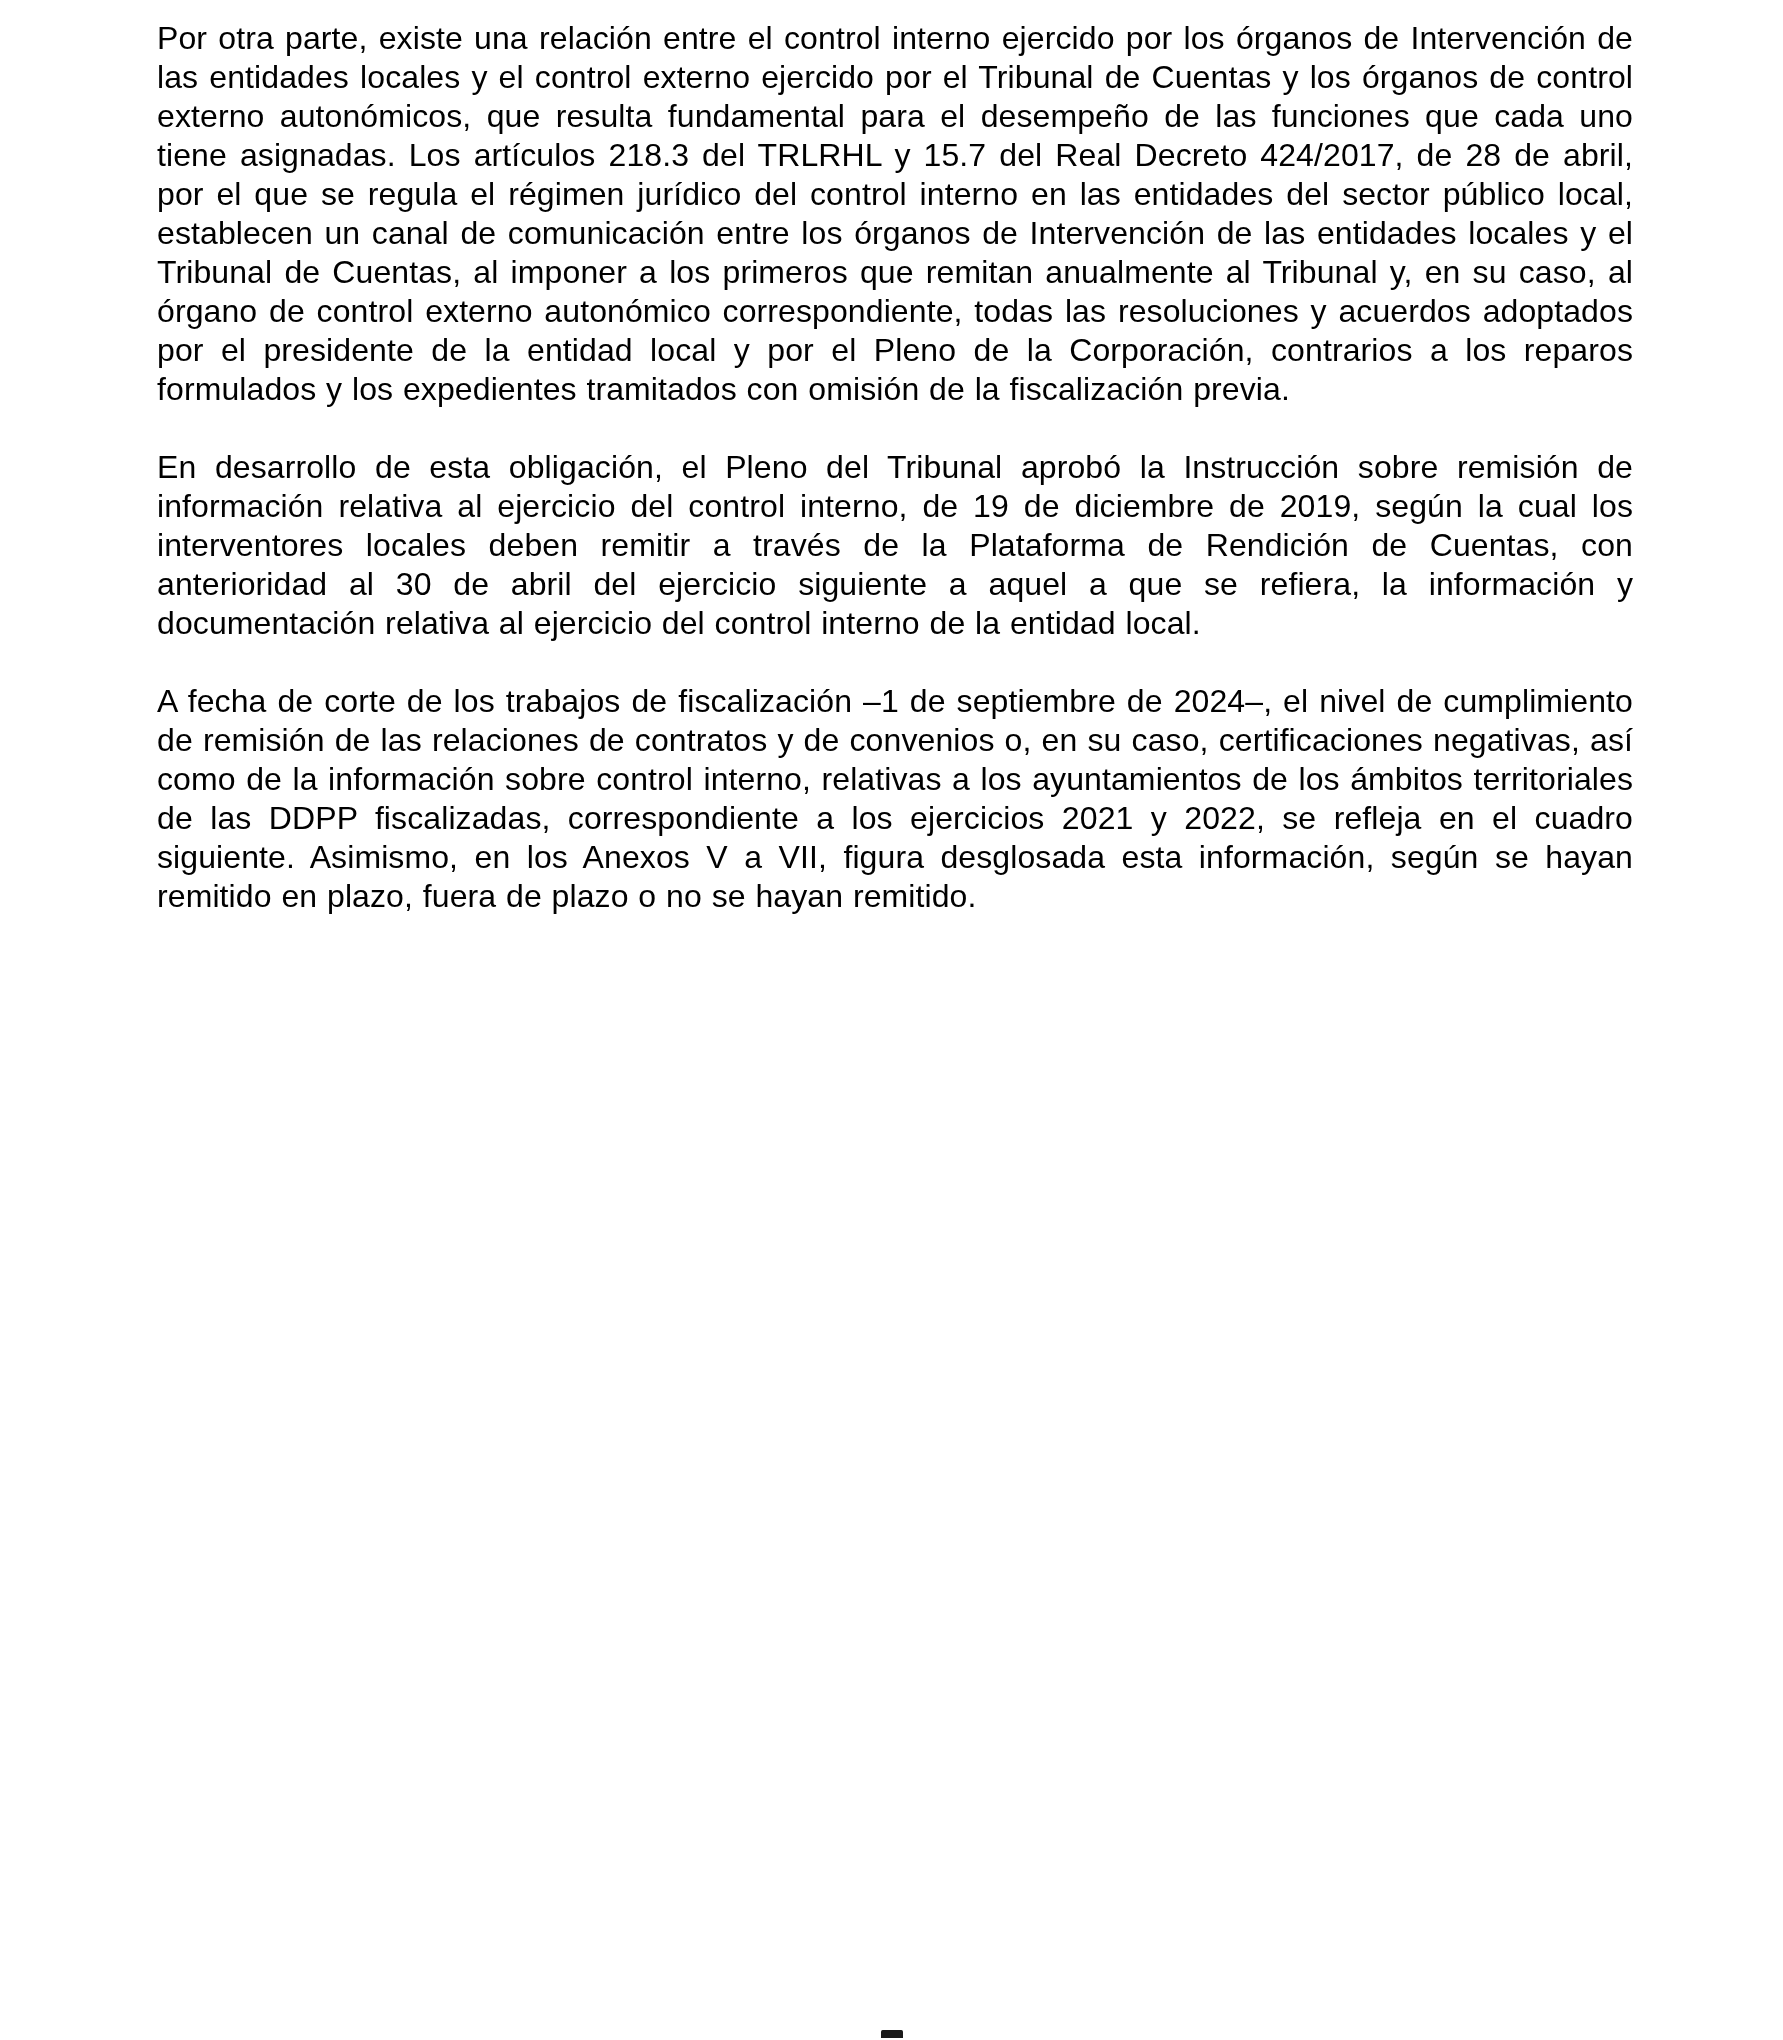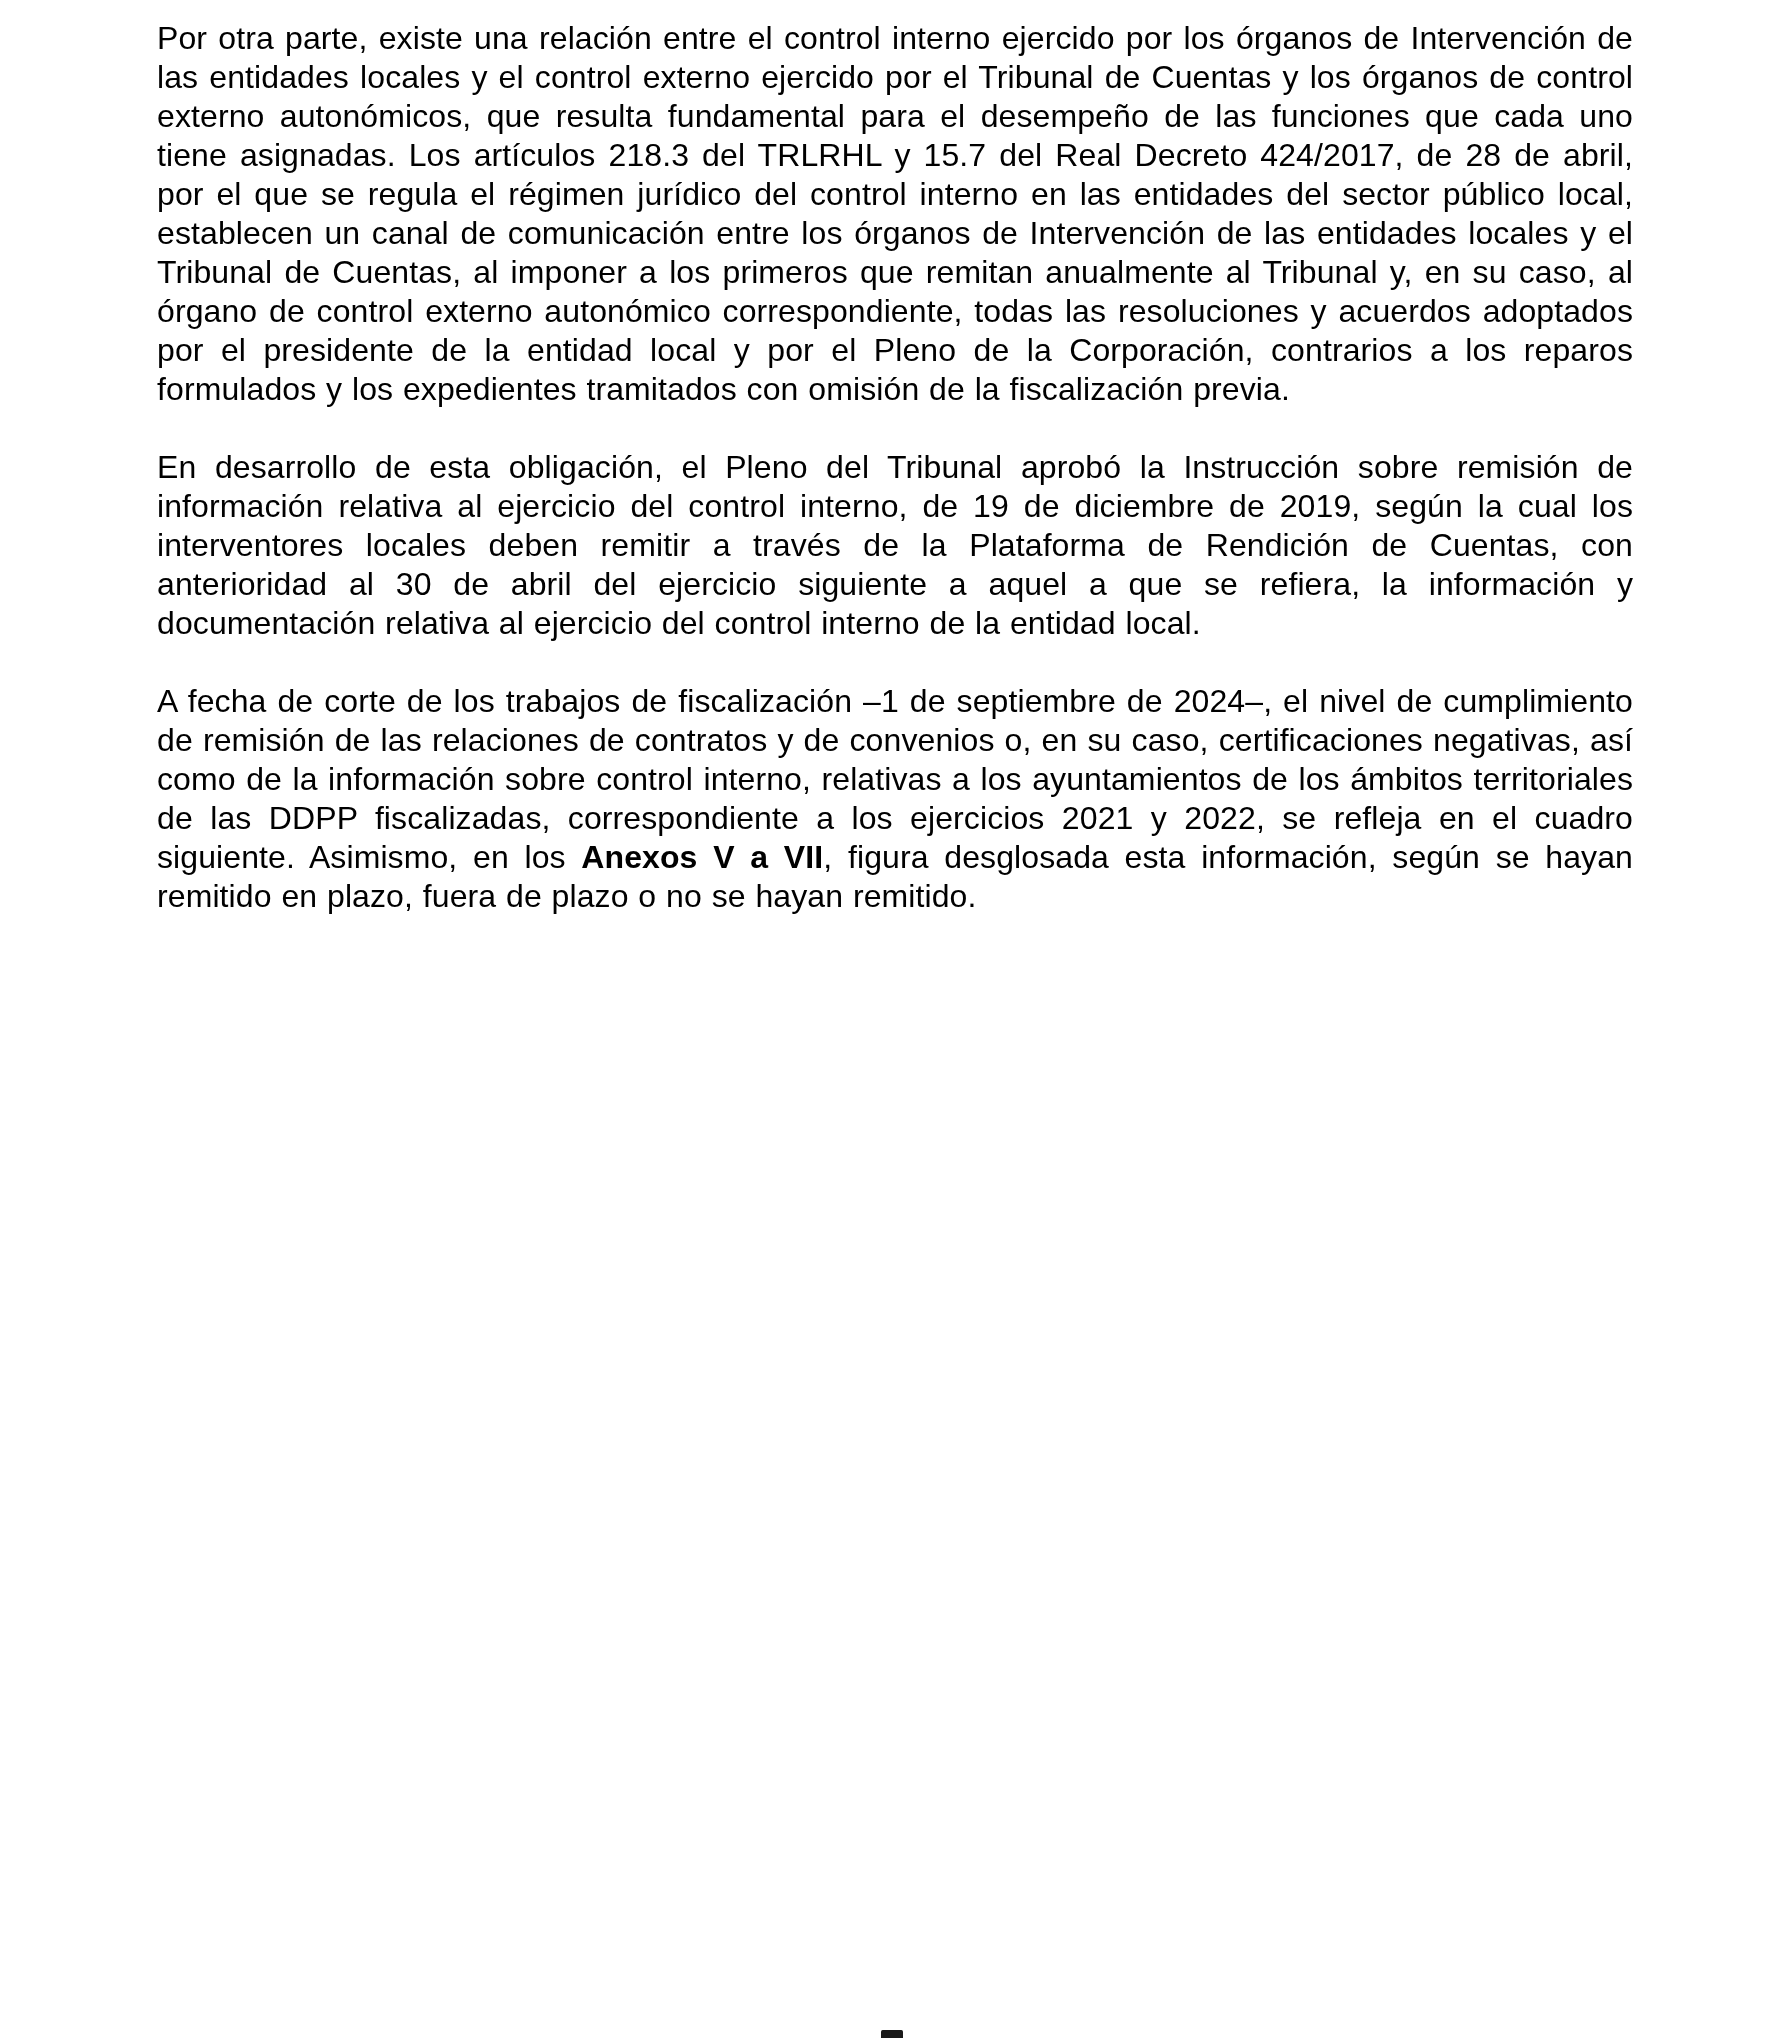--- a/index.html
+++ b/index.html
@@ -25,21 +25,21 @@
   }
   .para {
     font-size: 32px;
     line-height: 39px;
     text-align: justify;
     margin: 0 0 39px 0;
     letter-spacing: 0.1px;
     word-spacing: 0.8px;
   }
   .para b {
-    font-weight: bold;
+    font-weight: normal;
   }
   .page-mark {
     position: absolute;
     bottom: 0;
     left: 50%;
     transform: translateX(-50%);
     width: 22px;
     height: 8.4px;
     background: #1a1a1a;
     border-radius: 1.7px 1.7px 0 0;

